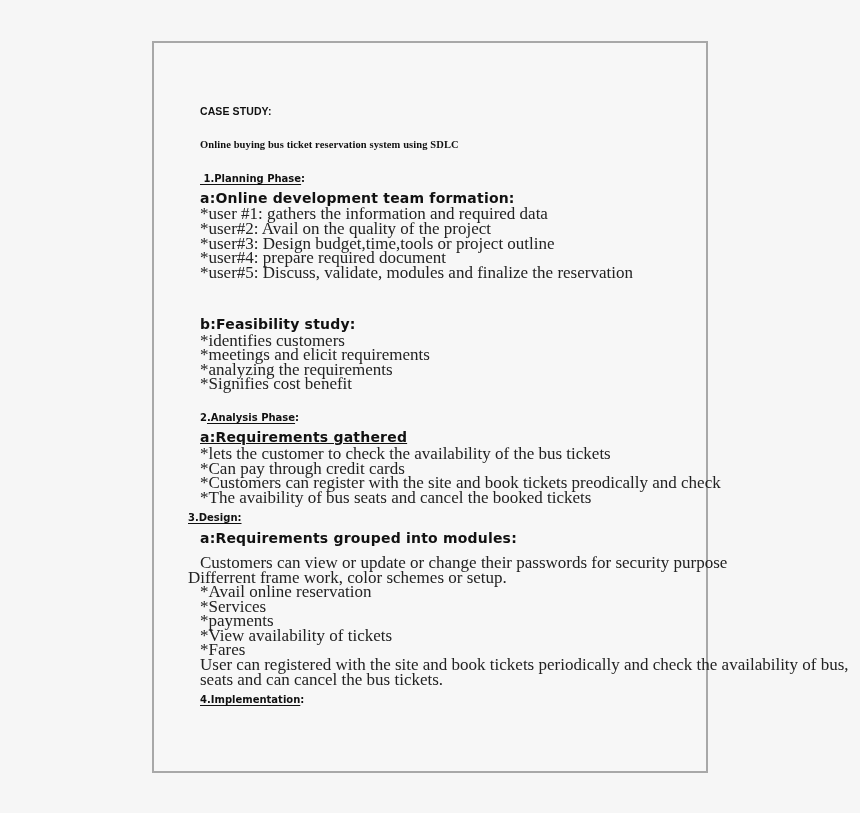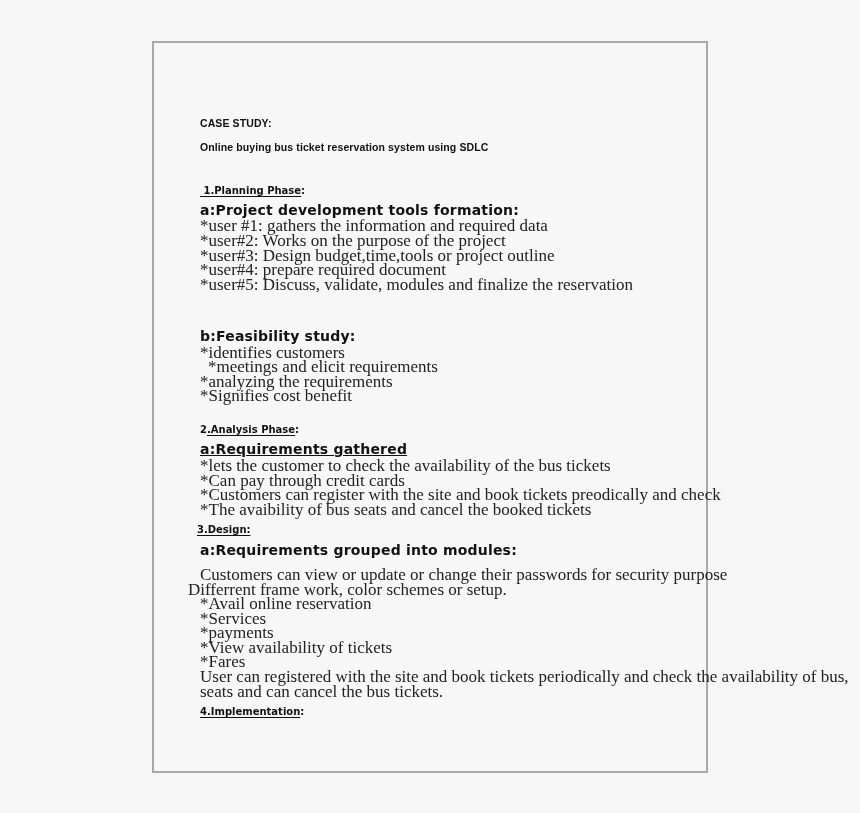--- a/index.html
+++ b/index.html
@@ -19,21 +19,20 @@
       top: 41px;
       width: 552px;
       height: 728px;
       border: 2px solid #a8a8a8;
       background: #f7f7f7;
     }
     .abs {
       position: absolute;
       white-space: nowrap;
       color: #111;
-      margin-top: 12px;
     }
     .sans-b-small {
       font-family: "Liberation Sans", sans-serif;
       font-weight: bold;
       font-size: 10.5px;
       letter-spacing: 0.1px;
     }
     .heading {
       font-family: "DejaVu Sans", sans-serif;
       font-weight: bold;
@@ -58,45 +57,45 @@
       color: #222;
       line-height: 14.6px;
     }
   </style>
 </head>
 <body>
 
 <div class="page"></div>
 
 <div class="abs sans-b-small" style="left:200px; top:105px;">CASE STUDY:</div>
-<div class="abs sans-b-small" style="left:200px; top:129px;">Online buying bus ticket reservation system using SDLC</div>
+<div class="abs sans-b-small" style="left:200px; top:139px;font-family:Liberation Serif, serif;">Online buying bus ticket reservation system using SDLC</div>
 
 <div class="abs heading" style="left:200px; top:173px;"><span class="u" style="white-space:pre;"> 1.Planning Phase</span><span>:</span></div>
-<div class="abs subheading" style="left:200px; top:190px;">a:Project development tools formation:</div>
+<div class="abs subheading" style="left:200px; top:190px;">a:Online development team formation:</div>
 
 <div class="abs body" style="left:200px; top:207px;">*user #1: gathers the information and required data</div>
-<div class="abs body" style="left:200px; top:222px;">*user#2: Works on the purpose of the project</div>
+<div class="abs body" style="left:200px; top:222px;">*user#2: Avail on the quality of the project</div>
 <div class="abs body" style="left:200px; top:237px;">*user#3: Design budget,time,tools or project outline</div>
 <div class="abs body" style="left:200px; top:251px;">*user#4: prepare required document</div>
 <div class="abs body" style="left:200px; top:266px;">*user#5: Discuss, validate, modules and finalize the reservation</div>
 
 <div class="abs subheading" style="left:200px; top:316px;">b:Feasibility study:</div>
 <div class="abs body" style="left:200px; top:334px;">*identifies customers</div>
-<div class="abs body" style="left:208px; top:348px;">*meetings and elicit requirements</div>
+<div class="abs body" style="left:200px; top:348px;">*meetings and elicit requirements</div>
 <div class="abs body" style="left:200px; top:363px;">*analyzing the requirements</div>
 <div class="abs body" style="left:200px; top:377px;">*Signifies cost benefit</div>
 
 <div class="abs heading" style="left:200px; top:412px;"><span>2</span><span class="u">.Analysis Phase</span><span>:</span></div>
 <div class="abs subheading" style="left:200px; top:429px;text-decoration:underline;">a:Requirements gathered</div>
 <div class="abs body" style="left:200px; top:447px;">*lets the customer to check the availability of the bus tickets</div>
 <div class="abs body" style="left:200px; top:462px;text-align:right;">*Can pay through credit cards</div>
 <div class="abs body" style="left:200px; top:476px;">*Customers can register with the site and book tickets preodically and check</div>
 <div class="abs body" style="left:200px; top:491px;">*The avaibility of bus seats and cancel the booked tickets</div>
 
-<div class="abs heading" style="left:197px; top:512px;"><span class="u">3.Design:</span></div>
+<div class="abs heading" style="left:188px; top:512px;"><span class="u">3.Design:</span></div>
 <div class="abs subheading" style="left:200px; top:530px;">a:Requirements grouped into modules:</div>
 <div class="abs body" style="left:200px; top:556px;">Customers can view or update or change their passwords for security purpose</div>
 <div class="abs body" style="left:188px; top:571px;">Differrent frame work, color schemes or setup.</div>
 <div class="abs body" style="left:200px; top:585px;text-align:right;">*Avail online reservation</div>
 <div class="abs body" style="left:200px; top:600px;">*Services</div>
 <div class="abs body" style="left:200px; top:614px;">*payments</div>
 <div class="abs body" style="left:200px; top:629px;">*View availability of tickets</div>
 <div class="abs body" style="left:200px; top:643px;">*Fares</div>
 <div class="abs body" style="left:200px; top:658px;">User can registered with the site and book tickets periodically and check the availability of bus,</div>
 <div class="abs body" style="left:200px; top:673px;">seats and can cancel the bus tickets.</div>

